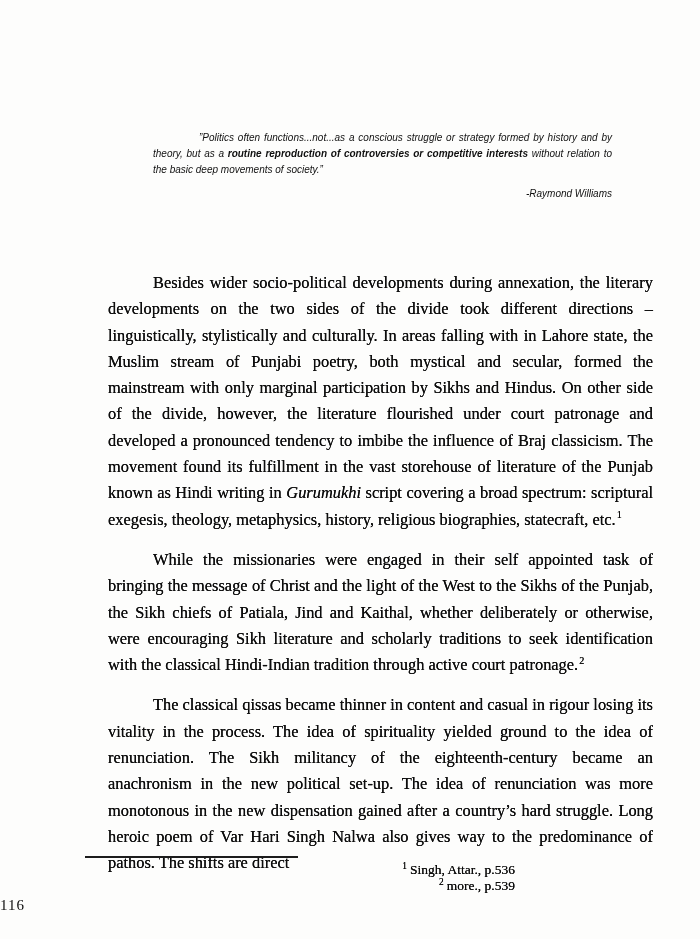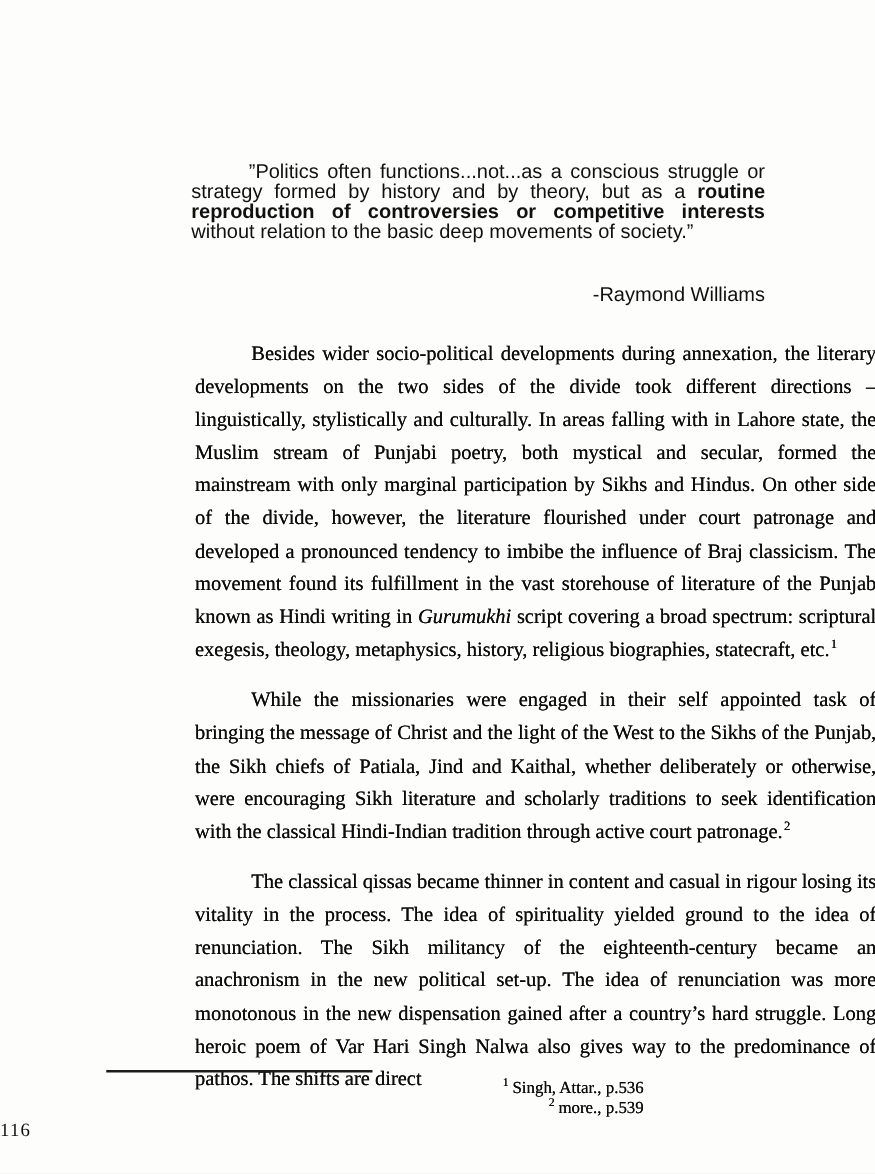--- a/index.html
+++ b/index.html
@@ -18,48 +18,48 @@
     overflow: hidden;
     box-sizing: border-box;
   }
   
   .epigraph {
     position: absolute;
     top: 130px;
     left: 153px;
     width: 459px;
     font-family: "Liberation Sans", sans-serif;
-    font-size: 16px;
+    font-style: italic;
+    font-size: 10px;
     line-height: 16px;
     text-align: justify;
     color: #101010;
   }
   .epigraph .quote {
     margin: 0;
     text-indent: 46px;
   }
   .epigraph .quote b {
     font-weight: bold;
   }
   .epigraph .attribution {
-    margin: 35px 0 0 0;
+    margin: 8px 0 0 0;
     text-align: right;
   }
   
   .body-text {
     position: absolute;
     top: 270px;
     left: 108px;
     width: 545px;
     font-size: 16.4px;
     line-height: 26.3px;
     text-align: justify;
     color: #0d0d0d;
     text-shadow: 0 0 0.4px currentColor;
-    margin-left: 48px;
   }
   .para {
     margin: 0 0 14px 0;
     text-indent: 45px;
   }
   .para em {
     font-style: italic;
   }
   sup.fnref {
     font-size: 0.62em;

